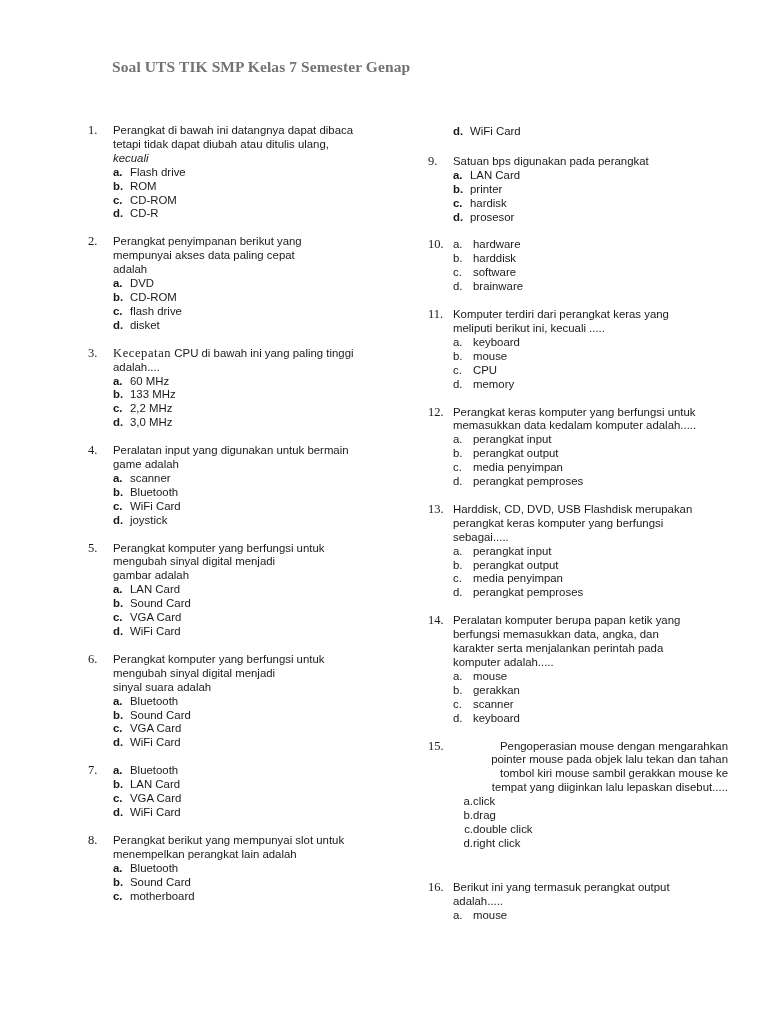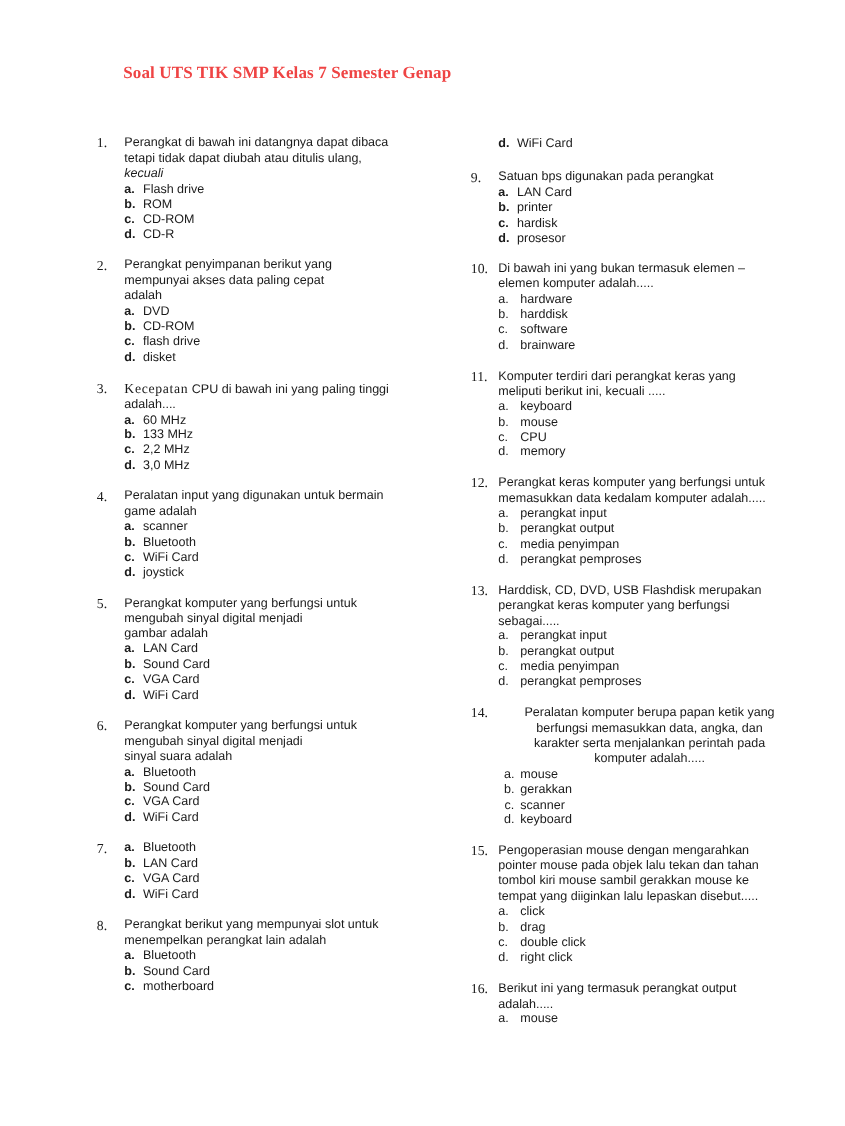--- a/index.html
+++ b/index.html
@@ -16,21 +16,21 @@
       color: #1a1a1a;
     }
     .page-title {
       position: absolute;
       left: 112px;
       top: 58px;
       font-family: "Liberation Serif", "DejaVu Serif", serif;
       font-weight: bold;
       font-size: 15.5px;
       letter-spacing: 0.1px;
-      color: #ef4444;
+      color: #737373;
     }
     .column {
       position: absolute;
       top: 124px;
     }
     .col-left { left: 88px; width: 300px; }
     .col-right { left: 428px; width: 300px; }
 
     .question {
       position: relative;
@@ -288,21 +288,20 @@
           </li>
         <li class="option">
             <span class="opt-letter">d.</span>
             <span>prosesor</span>
           </li>
       </ul>
     </div>
 
     <div class="question plain-letters" style="margin-bottom:14px;">
       <span class="q-num">10.</span>
-      <div class="q-text"><span>Di bawah ini yang bukan termasuk elemen –</span><br><span>elemen komputer adalah.....</span></div>
       <ul class="options">
         <li class="option">
             <span class="opt-letter">a.</span>
             <span>hardware</span>
           </li>
         <li class="option">
             <span class="opt-letter">b.</span>
             <span>harddisk</span>
           </li>
         <li class="option">
@@ -378,21 +377,21 @@
             <span class="opt-letter">c.</span>
             <span>media penyimpan</span>
           </li>
         <li class="option">
             <span class="opt-letter">d.</span>
             <span>perangkat pemproses</span>
           </li>
       </ul>
     </div>
 
-    <div class="question plain-letters" style="margin-bottom:14px;text-align:center;">
+    <div class="question plain-letters" style="margin-bottom:14px;">
       <span class="q-num">14.</span>
       <div class="q-text"><span>Peralatan komputer berupa papan ketik yang</span><br><span>berfungsi memasukkan data, angka, dan</span><br><span>karakter serta menjalankan perintah pada</span><br><span>komputer adalah.....</span></div>
       <ul class="options">
         <li class="option">
             <span class="opt-letter">a.</span>
             <span>mouse</span>
           </li>
         <li class="option">
             <span class="opt-letter">b.</span>
             <span>gerakkan</span>
@@ -401,21 +400,21 @@
             <span class="opt-letter">c.</span>
             <span>scanner</span>
           </li>
         <li class="option">
             <span class="opt-letter">d.</span>
             <span>keyboard</span>
           </li>
       </ul>
     </div>
 
-    <div class="question plain-letters" style="margin-bottom:14px;">
+    <div class="question plain-letters" style="margin-bottom:30px;text-align:right;">
       <span class="q-num">15.</span>
       <div class="q-text"><span>Pengoperasian mouse dengan mengarahkan</span><br><span>pointer mouse pada objek lalu tekan dan tahan</span><br><span>tombol kiri mouse sambil gerakkan mouse ke</span><br><span>tempat yang diiginkan lalu lepaskan disebut.....</span></div>
       <ul class="options">
         <li class="option">
             <span class="opt-letter">a.</span>
             <span>click</span>
           </li>
         <li class="option">
             <span class="opt-letter">b.</span>
             <span>drag</span>

